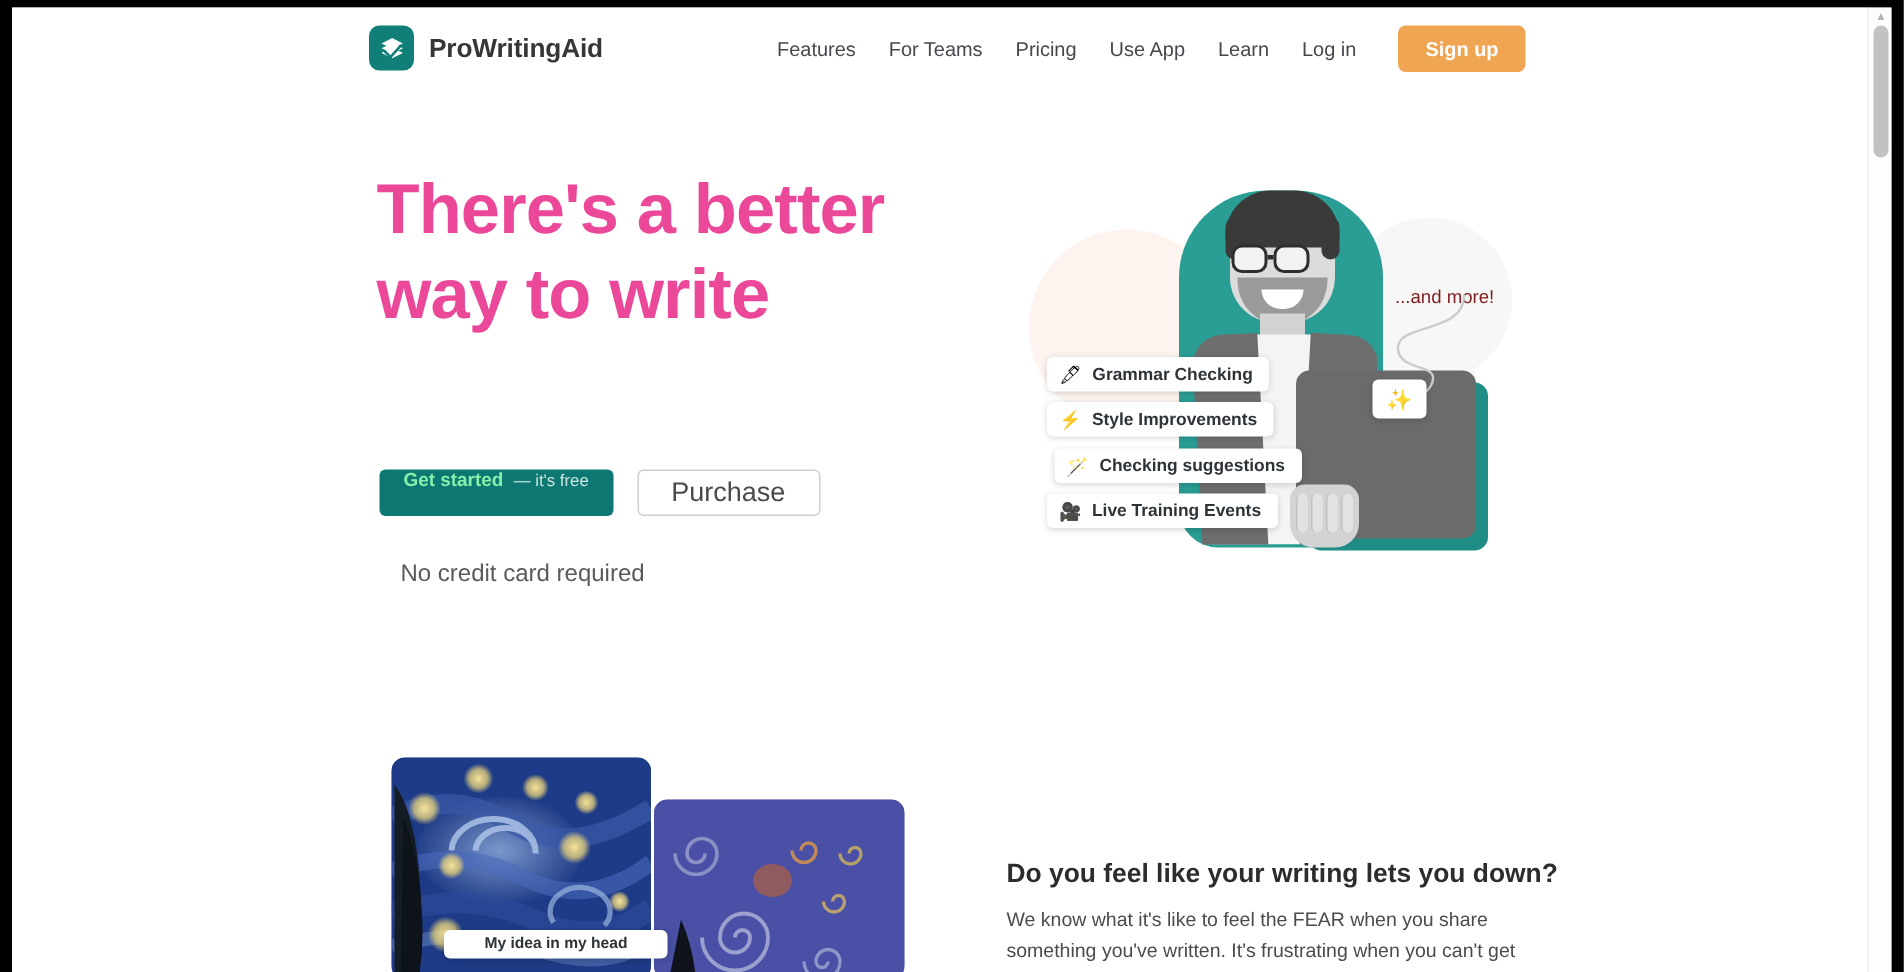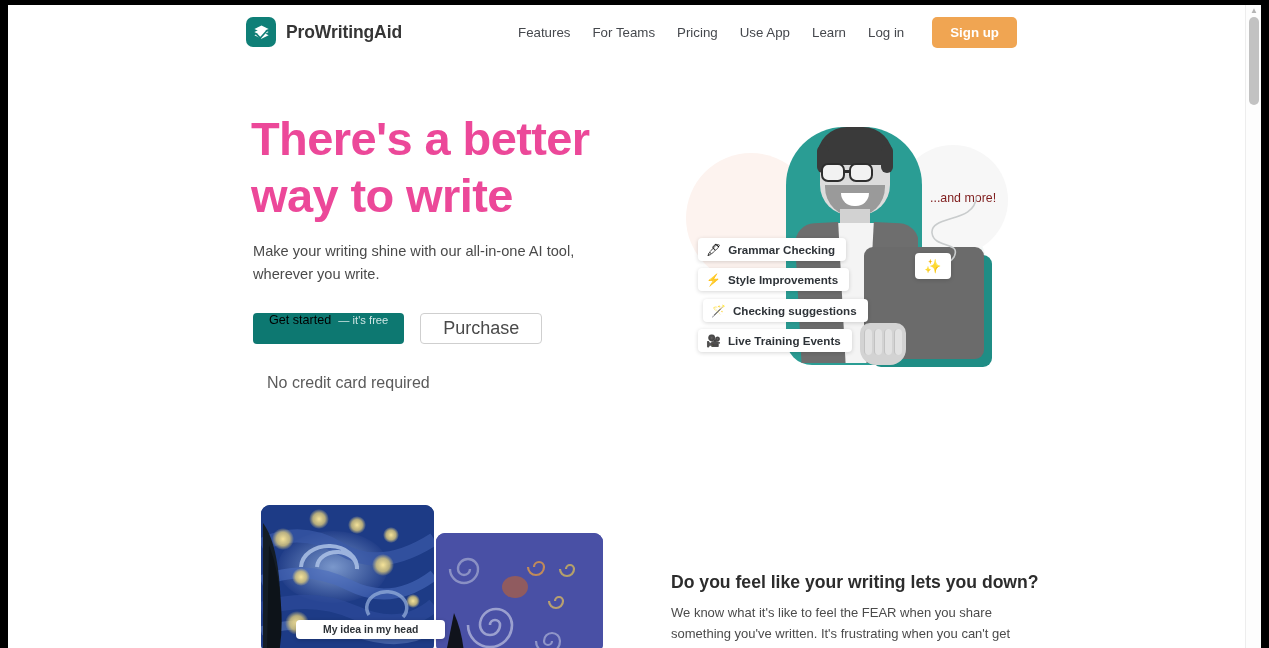--- a/index.html
+++ b/index.html
@@ -106,21 +106,21 @@
     display: flex; align-items: center; gap: 16px;
   }
   #get-started-btn {
     background: #0d7871;
     border: none; border-radius: 4px;
     padding: 0 16px; height: 31px;
     display: flex; align-items: baseline; gap: 7px;
     cursor: pointer;
     font-family: "Liberation Sans", sans-serif;
   }
-  #gs-main { color: #000000; font-size: 12.6px; font-weight: normal; }
+  #gs-main { color: #86efac; font-size: 12.6px; font-weight: bold; }
   #gs-sub { color: #cfe6e4; font-size: 11.2px; }
   #purchase-btn {
     background: #ffffff;
     border: 1px solid #cfcfcf;
     border-radius: 4px;
     height: 31px; padding: 0 22px;
     color: #4a4a4a; font-size: 18px;
     cursor: pointer;
     font-family: "Liberation Sans", sans-serif;
   }
@@ -349,21 +349,20 @@
             <path d="M3 15.5 L12 11 L21 15.5 L12 20 Z" fill="#ffffff"></path>
             <path d="M6 14.5 L10.5 19 L19 9.5" stroke="#0f7f77" stroke-width="2.2" fill="none" stroke-linecap="round" stroke-linejoin="round"></path>
           </svg>
         </div>
         <span id="logo-text">ProWritingAid</span>
       </div>
 
     </div>
 
     <h1 id="hero-title">There's a better way to write</h1>
-    <p id="hero-sub">Make your writing shine with our all-in-one AI tool, wherever you write.</p>
 
     <div id="hero-ctas">
       <button id="get-started-btn">
         <span id="gs-main">Get started</span>
         <span id="gs-sub">— it's free</span>
       </button>
       <button id="purchase-btn">Purchase</button>
     </div>
 
     <div id="no-card">No credit card required</div>

